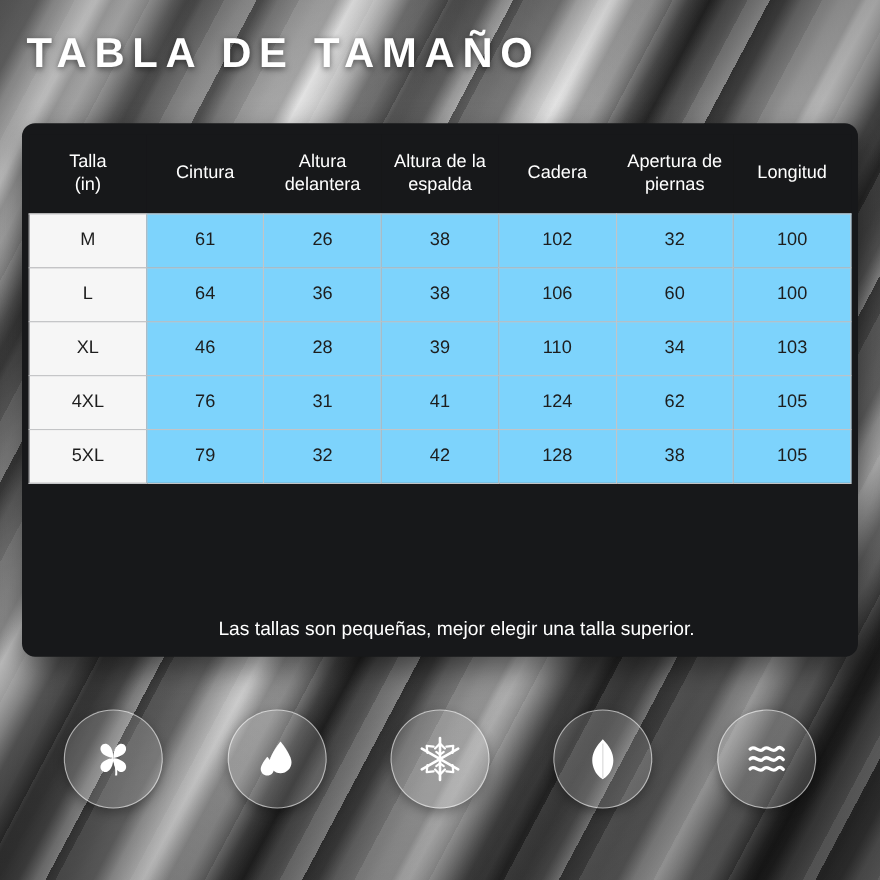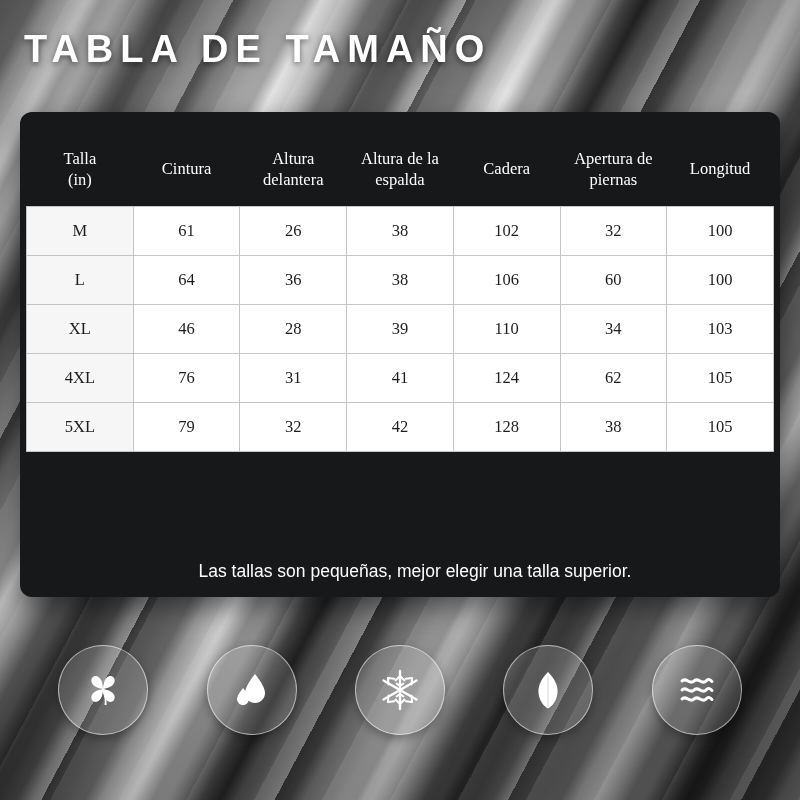--- a/index.html
+++ b/index.html
@@ -84,39 +84,38 @@
     height: 485px;
     background: #17181a;
     border-radius: 12px;
     box-shadow: 0 10px 26px rgba(0,0,0,0.45);
     overflow: hidden;
     box-sizing: border-box;
     padding: 6px 6px 0 6px;
   }
   table.size-table {
     width: 748px;
-    margin: 16px auto;
+    margin: 4px auto;
     border-collapse: collapse;
     table-layout: fixed;
-    font-family: Liberation Serif, serif;
   }
   table.size-table th {
     color: #ffffff;
     font-weight: normal;
     font-size: 16.5px;
     padding: 12px 4px;
     line-height: 1.25;
     text-align: center;
     vertical-align: middle;
     background: #17181a;
     height: 72px;
     box-sizing: border-box;
   }
   table.size-table td {
-    background: #ffffff;
+    background: #7dd3fc;
     color: #1d1d1d;
     font-size: 16.5px;
     text-align: center;
     vertical-align: middle;
     height: 49px;
     border: 1px solid #c3c4c6;
     box-sizing: border-box;
   }
   table.size-table tbody tr td:first-child {
     background: #f6f6f6;

